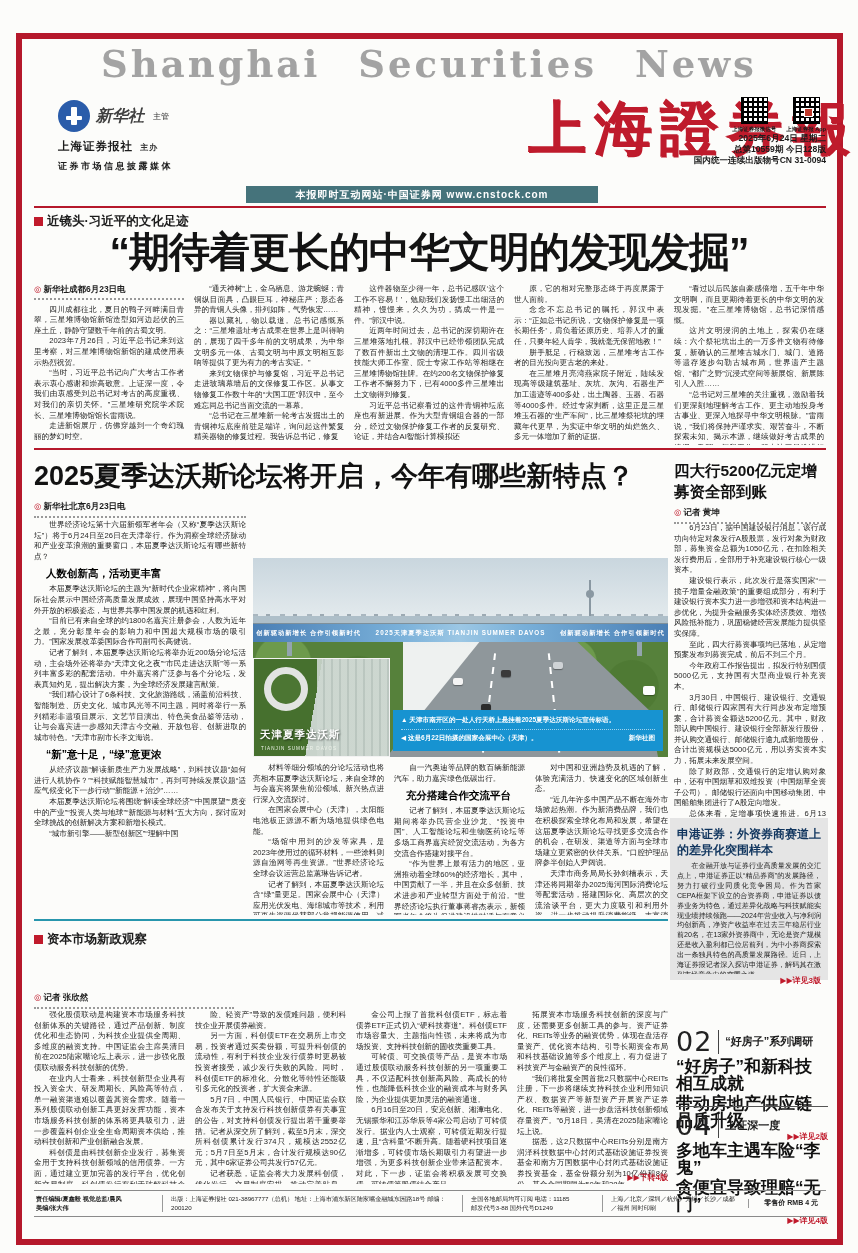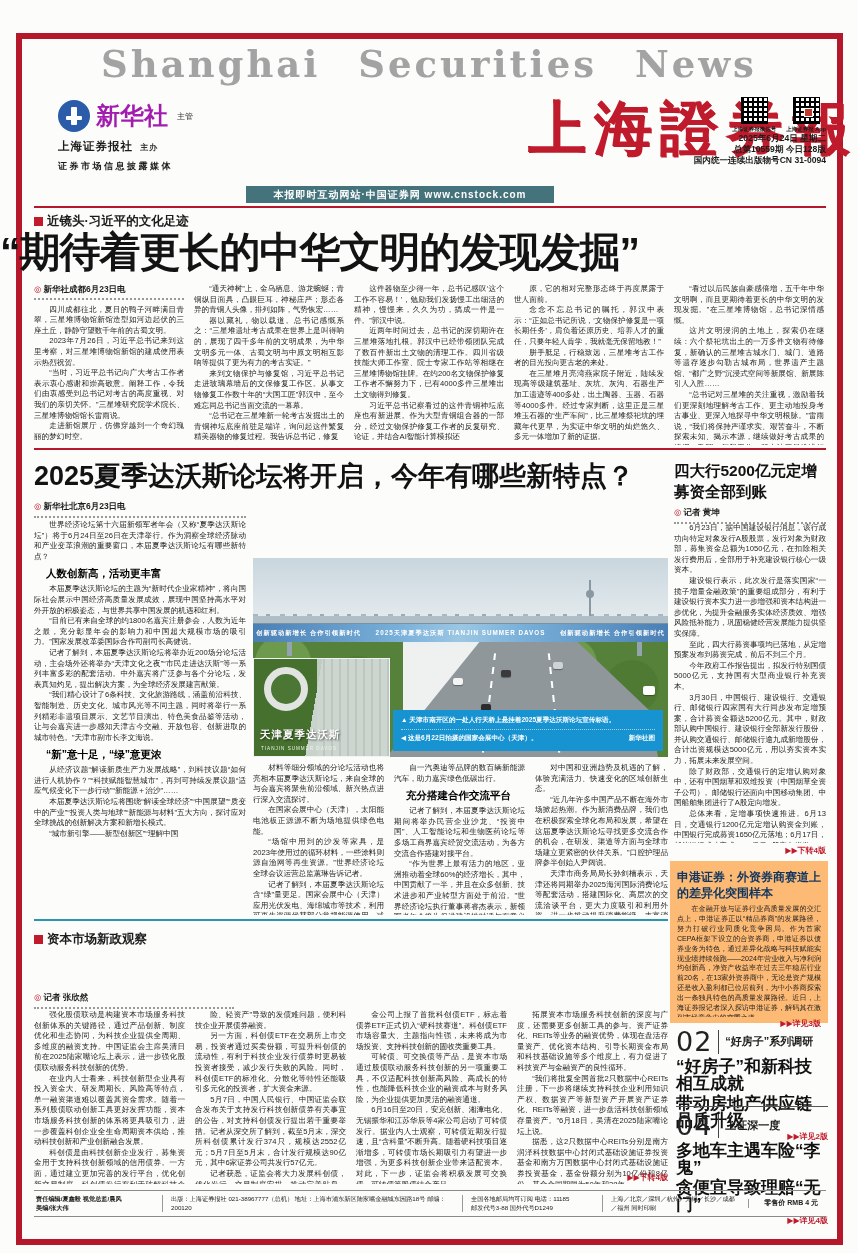--- a/index.html
+++ b/index.html
@@ -8,55 +8,55 @@
   .page{position:relative;width:858px;height:1253px;background:#fcfcfa;overflow:hidden;margin:0 auto}
   .frame{position:absolute;left:16px;top:33px;right:15px;bottom:8px;border:6px solid #b5182b;pointer-events:none}
 
   
   .mh-en{position:absolute;left:0;right:0;top:42px;text-align:center;font-family:"DejaVu Serif","Liberation Serif",serif;font-weight:bold;font-size:37px;color:#a3a3a3;letter-spacing:3px;word-spacing:22px}
   .mh-left{position:absolute;left:58px;top:100px;width:180px}
   .xh-row{display:flex;align-items:center;gap:6px}
   .xh-logo{width:32px;height:32px;border-radius:50%;background:#2a5caa;position:relative;flex:0 0 auto}
   .xh-logo::after{content:"";position:absolute;left:13px;top:7px;width:6px;height:18px;background:#fff;border-radius:1px}
   .xh-logo::before{content:"";position:absolute;left:8px;top:16px;width:16px;height:4px;background:#fff;border-radius:1px}
-  .xh-name{font-family:"DejaVu Serif","Liberation Serif",serif;font-weight:bold;font-size:24px;color:#a21caf;white-space:nowrap}
+  .xh-name{font-family:"DejaVu Serif","Liberation Serif",serif;font-style:italic;font-weight:bold;font-size:16px;color:#404040;white-space:nowrap}
   .xh-suffix,.pub-suffix{font-size:8px;color:#333;margin-left:3px}
   .pub-row{margin-top:7px;font-size:11.5px;font-weight:bold;letter-spacing:1px;white-space:nowrap}
   .tagline{margin-top:6px;font-size:9px;font-weight:bold;letter-spacing:2.5px;white-space:nowrap}
   .mh-title{position:absolute;left:0;right:0;top:92px;text-align:right;font-family:"DejaVu Serif","Liberation Serif",serif;font-weight:900;font-size:58px;line-height:72px;color:#bf1b2c;letter-spacing:8px;text-shadow:1px 1px 0 #bf1b2c}
   .mh-right{position:absolute;right:32px;top:97px;width:140px;text-align:right}
   .qr-row{display:flex;gap:10px;justify-content:flex-end}
   .qr-item{text-align:center}
   .qr{width:27px;height:27px;margin:0 auto;border:1px solid #000;background:
       repeating-linear-gradient(0deg,#000 0 2px,rgba(0,0,0,0) 2px 5px),
       repeating-linear-gradient(90deg,#000 0 2px,#fff 2px 5px);position:relative}
   .qr2::after{content:"";position:absolute;left:10px;top:10px;width:7px;height:7px;background:#c0392b;border:1px solid #fff}
   .qr-label{font-size:5.5px;font-weight:bold;margin-top:2px;white-space:nowrap}
   .date-line{font-size:8.6px;font-weight:bold;line-height:11px;white-space:nowrap}
   .date-line:first-of-type{margin-top:6px}
-  .web-bar{position:absolute;left:246px;top:186px;width:308px;height:17px;background:#45737b;color:#fff;font-size:10px;font-weight:bold;text-align:center;line-height:17px;letter-spacing:1px}
+  .web-bar{position:absolute;left:246px;top:186px;width:352px;height:17px;background:#45737b;color:#fff;font-size:10px;font-weight:bold;text-align:center;line-height:17px;letter-spacing:1px}
 
   .rule{position:absolute;background:#b5182b}
   .rule-masthead{left:34px;top:206px;width:792px;height:2px}
   .rule-lead{left:34px;top:448px;width:792px;height:2px}
   .rule-teal{left:34px;top:919px;width:634px;height:2px;background:#2896ad}
 
   
   .eyebrow{position:absolute;font-size:12.5px;font-weight:bold;display:flex;align-items:center;gap:4px}
   .sq{width:9px;height:9px;background:#c01a2b;display:inline-block;flex:0 0 auto}
   .byline{font-size:8.5px;font-weight:bold;border-bottom:2px dotted #999;padding-bottom:3px;margin-bottom:5px;white-space:nowrap;overflow:hidden}
   .byline .dot{color:#c01a2b;margin-right:2px}
   .col{position:absolute;font-size:7.6px;line-height:10.6px;text-align:justify;overflow:hidden;color:#1e1e1e}
   .paras p{text-indent:2em}
   .subhead{font-weight:bold;font-size:10.5px;line-height:13px;margin:5px 12px 4px;text-indent:0;color:#000}
   .more{position:absolute;font-size:8px;font-weight:bold;color:#c01a2b;text-align:right}
 
   
   .lead-eyebrow{left:34px;top:213px}
-  .lead-headline{position:absolute;left:0;right:0;top:229px;text-align:left;font-size:41px;line-height:47px;font-weight:bold;color:#131313;letter-spacing:-1px}
+  .lead-headline{position:absolute;left:0;right:0;top:229px;text-align:center;font-size:41px;line-height:47px;font-weight:bold;color:#131313;letter-spacing:-1px}
   .lead-c{top:284px;width:150px;height:161px}
   .lead-c1{left:34px}.lead-c2{left:194px}.lead-c3{left:354px}.lead-c4{left:514px}.lead-c5{left:674px}
 
   
   .davos-headline{position:absolute;left:34px;top:459px;width:636px;font-size:27px;line-height:34px;font-weight:bold;color:#121212}
   .davos-byline{position:absolute;left:34px;top:501px;width:212px}
   .davos-c1{left:34px;top:520px;width:212px;height:394px}
   .davos-ca{left:253px;top:763px;width:131px;height:152px}
   .davos-cb{left:394px;top:763px;width:131px;height:152px}
   .davos-cc{left:535px;top:763px;width:133px;height:152px}
@@ -94,21 +94,21 @@
   .ph-caption{position:absolute;left:140px;top:152px;width:270px;height:41px;background:#1793d1;color:#fff;font-size:6.6px;line-height:10px;padding:5px 8px 4px;font-weight:bold}
   .ph-caption .cap2-row{display:flex;justify-content:space-between;margin-top:4px;border-top:1px dotted rgba(255,255,255,.6);padding-top:3px}
 
   
   .bank-headline{position:absolute;left:674px;top:460px;width:154px;font-size:15.5px;line-height:21px;font-weight:bold;color:#121212}
   .bank-byline{position:absolute;left:674px;top:507px;width:152px}
   .bank-body{left:674px;top:523px;width:152px;height:320px}
   .bank-more{left:674px;top:845px;width:152px}
 
   
-  .broker-box{position:absolute;left:670px;top:861px;width:158px;height:162px;background:#fdba74;padding:8px 7px 6px}
+  .broker-box{position:absolute;left:670px;top:818px;width:158px;height:162px;background:#e5e5e5;padding:8px 7px 6px}
   .broker-title{font-size:12px;line-height:16px;font-weight:bold;color:#10355e}
   .broker-body{margin-top:4px;font-size:7.1px;line-height:9.9px;text-align:justify;color:#1e1e1e;height:112px;overflow:hidden}
   .broker-body p{text-indent:2em}
   .broker-more{text-align:right;font-size:8px;font-weight:bold;color:#c01a2b;margin-top:1px}
 
   
   .ref{position:absolute;left:676px;width:152px}
   .ref-02{top:1028px}.ref-04{top:1112px}
   .ref-head{display:flex;align-items:center;gap:6px}
   .ref-num{font-family:"DejaVu Sans","Liberation Sans",sans-serif;font-size:27px;line-height:27px;color:#222;letter-spacing:1px}
@@ -182,21 +182,21 @@
     <span class="sq"></span>
     <span>近镜头·习近平的文化足迹</span>
   </div>
   <h1 class="lead-headline">“期待着更长的中华文明的发现发掘”</h1>
 
   <div class="col lead-c lead-c1">
     <div class="byline"><span class="dot">◎</span><span>新华社成都6月23日电</span></div>
     <div class="paras">
         <p>四川成都往北，夏日的鸭子河畔满目青翠，三星堆博物馆新馆造型如河边起伏的三座土丘，静静守望数千年前的古蜀文明。</p>
         <p>2023年7月26日，习近平总书记来到这里考察，对三星堆博物馆新馆的建成使用表示热烈祝贺。</p>
-        <p>“当时，习近平总书记向广大考古工作者表示衷心感谢和崇高敬意。阐释工作，令我们由衷感受到总书记对考古的高度重视、对我们的亲切关怀。”三星堆研究院学术院长、三星堆博物馆馆长雷雨说。</p>
+        <p>“当时，习近平总书记向广大考古工作者表示衷心感谢和崇高敬意。上证深一度，令我们由衷感受到总书记对考古的高度重视、对我们的亲切关怀。”三星堆研究院学术院长、三星堆博物馆馆长雷雨说。</p>
         <p>走进新馆展厅，仿佛穿越到一个奇幻瑰丽的梦幻时空。</p>
       </div>
   </div>
   <div class="col lead-c lead-c2 paras">
       <p>“通天神树”上，金乌栖息、游龙蜿蜒；青铜纵目面具，凸眼巨耳，神秘庄严；形态各异的青铜人头像，排列如阵，气势恢宏……</p>
       <p>器以藏礼，物以载道。总书记感慨系之：“三星堆遗址考古成果在世界上是叫得响的，展现了四千多年前的文明成果，为中华文明多元一体、古蜀文明与中原文明相互影响等提供了更为有力的考古实证。”</p>
       <p>来到文物保护与修复馆，习近平总书记走进玻璃幕墙后的文保修复工作区。从事文物修复工作数十年的“大国工匠”郭汉中，至今难忘同总书记当面交流的一幕幕。</p>
       <p>“总书记在三星堆新一轮考古发掘出土的青铜神坛底座前驻足端详，询问起这件繁复精美器物的修复过程。我告诉总书记，修复</p>
     </div>
   <div class="col lead-c lead-c3 paras">

